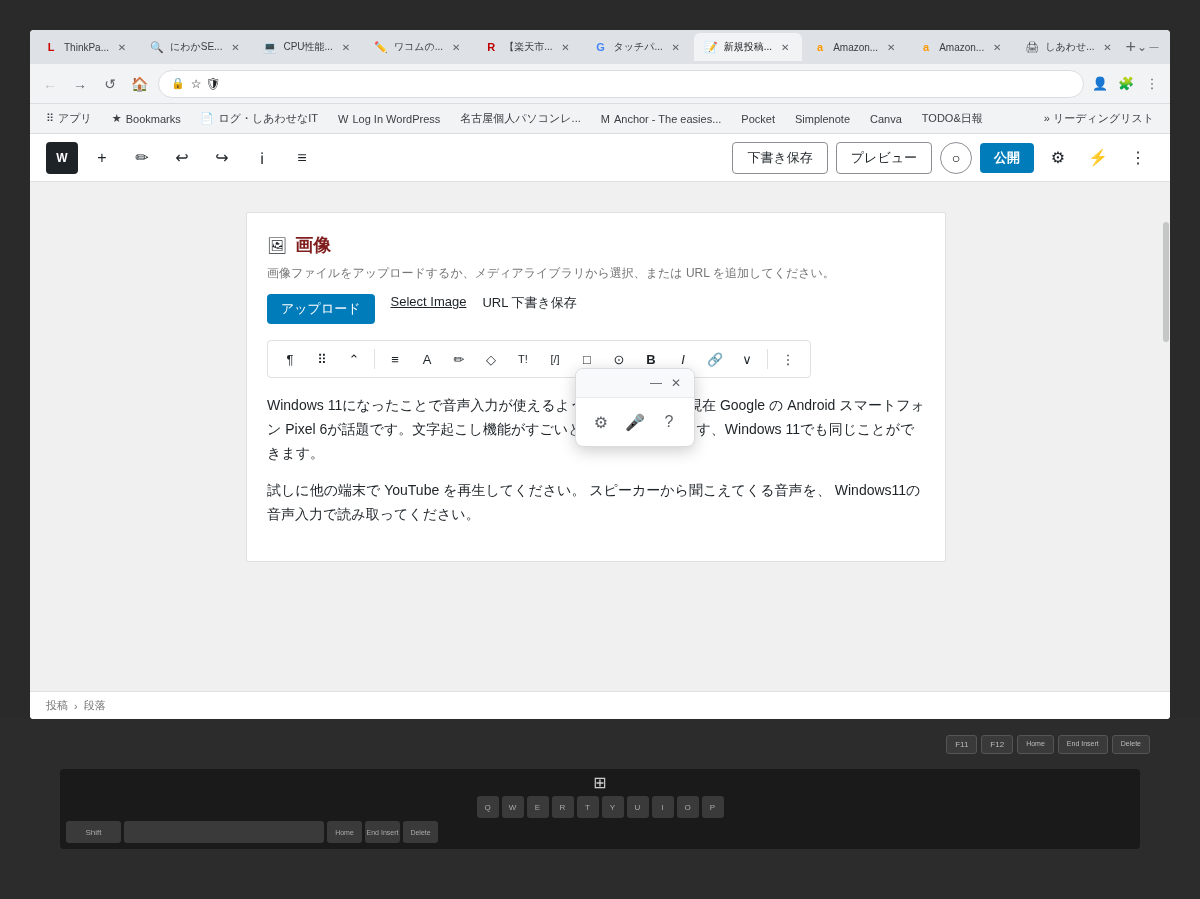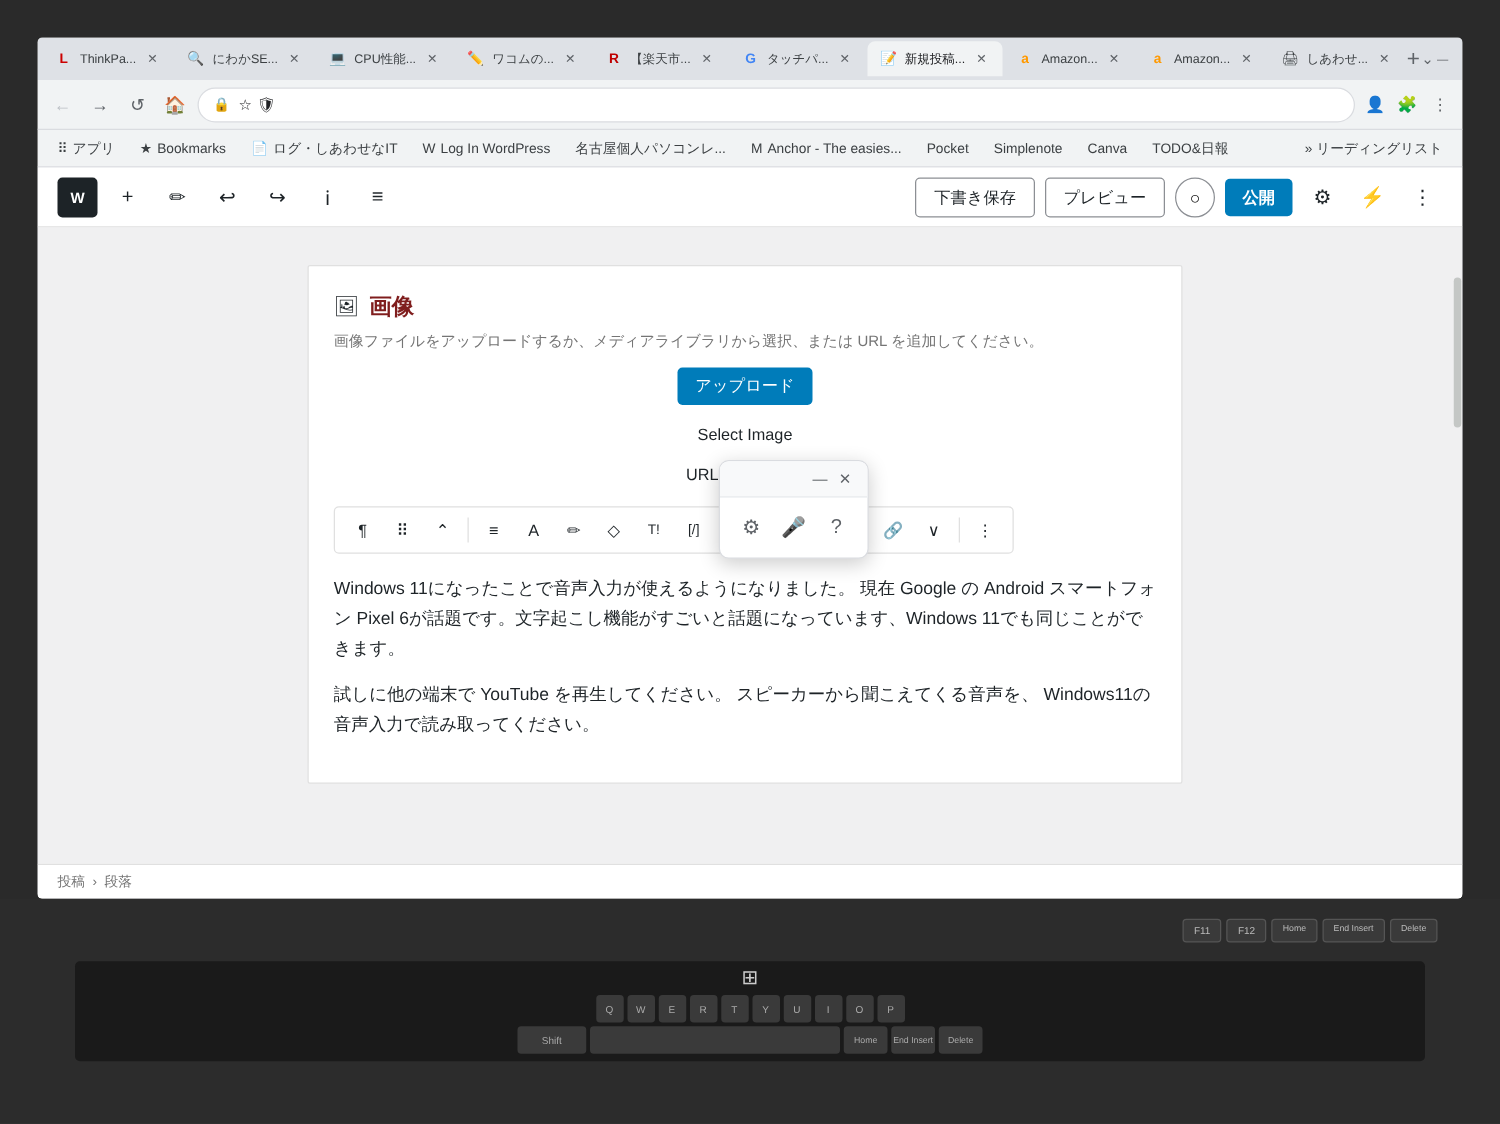--- a/index.html
+++ b/index.html
@@ -366,42 +366,42 @@
     }
 
     .image-block-desc {
       font-size: 12px;
       color: #757575;
       margin-bottom: 12px;
     }
 
     .image-block-actions {
       display: flex;
-      align-items: center;
+      align-items: flex-start;
       gap: 16px;
       margin-bottom: 16px;
-      flex-direction: column;
     }
 
     .upload-btn {
       padding: 6px 14px;
       background: #007cba;
       color: #fff;
       border: none;
       border-radius: 4px;
       font-size: 13px;
       cursor: pointer;
     }
 
     .select-btn {
       font-size: 13px;
       color: #1d2327;
       cursor: pointer;
       background: none;
       border: none;
+      text-decoration: underline;
     }
 
     .url-btn {
       font-size: 13px;
       color: #1d2327;
       cursor: pointer;
       background: none;
       border: none;
     }
 
@@ -829,21 +829,21 @@
         <div class="key">W</div>
         <div class="key">E</div>
         <div class="key">R</div>
         <div class="key">T</div>
         <div class="key">Y</div>
         <div class="key">U</div>
         <div class="key">I</div>
         <div class="key">O</div>
         <div class="key">P</div>
       </div>
-      <div style="display:flex;gap:3px;width:100%;justify-content:center;">
+      <div style="display:flex;gap:3px;width:100%;justify-content:flex-start;">
         <div class="key key-wide">Shift</div>
         <div class="key key-space"></div>
         <div class="key" style="min-width:35px;font-size:7px">Home</div>
         <div class="key" style="min-width:35px;font-size:7px">End Insert</div>
         <div class="key" style="min-width:35px;font-size:7px">Delete</div>
       </div>
     </div>
 
     <div style="position:absolute;bottom:145px;right:50px;display:flex;gap:4px;">
       <div class="kb-key" style="font-size:8px">F11</div>

